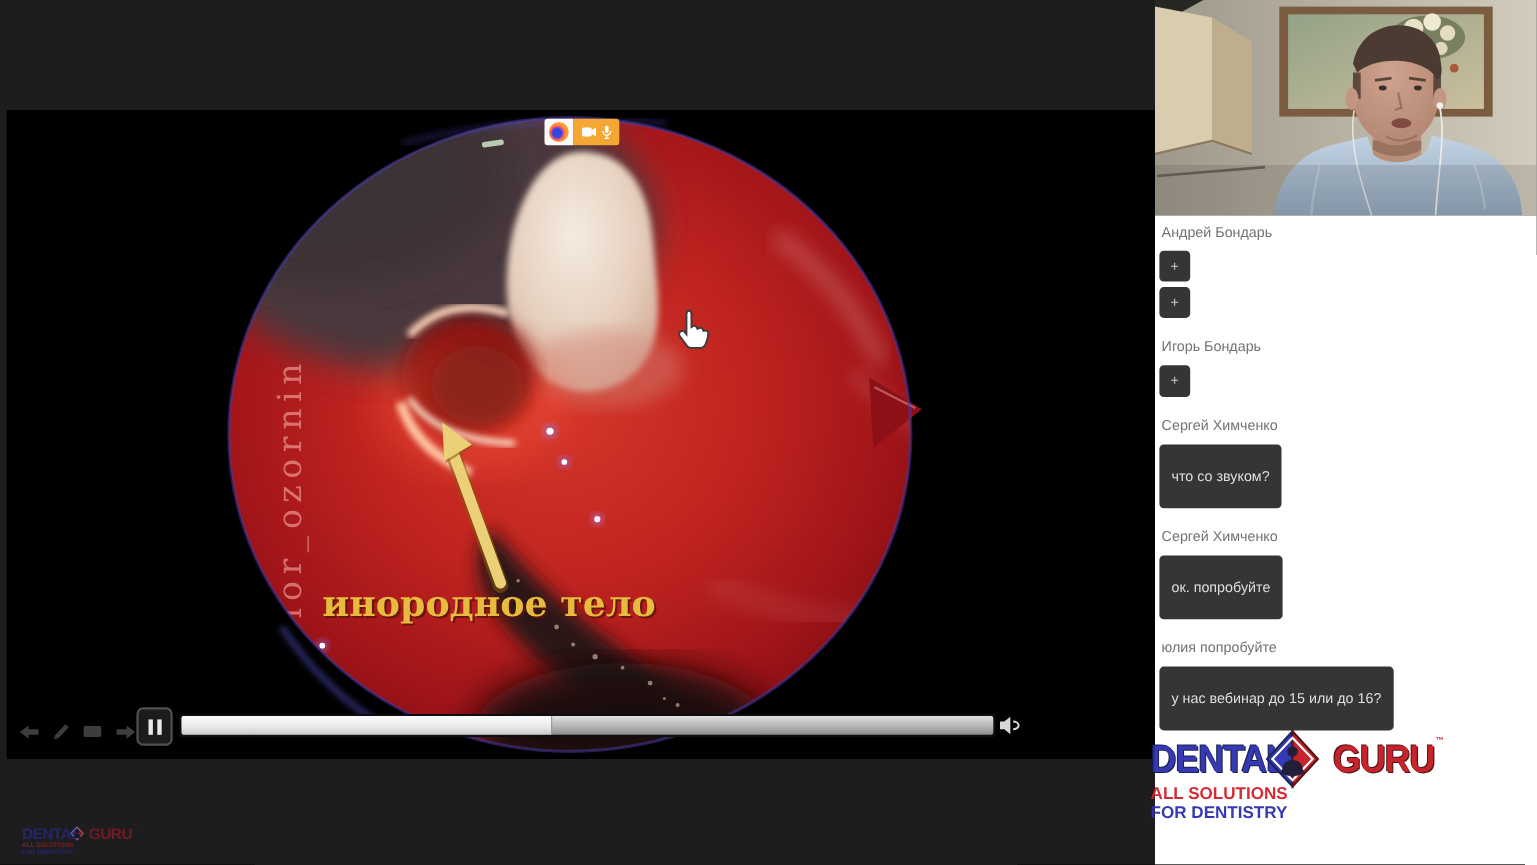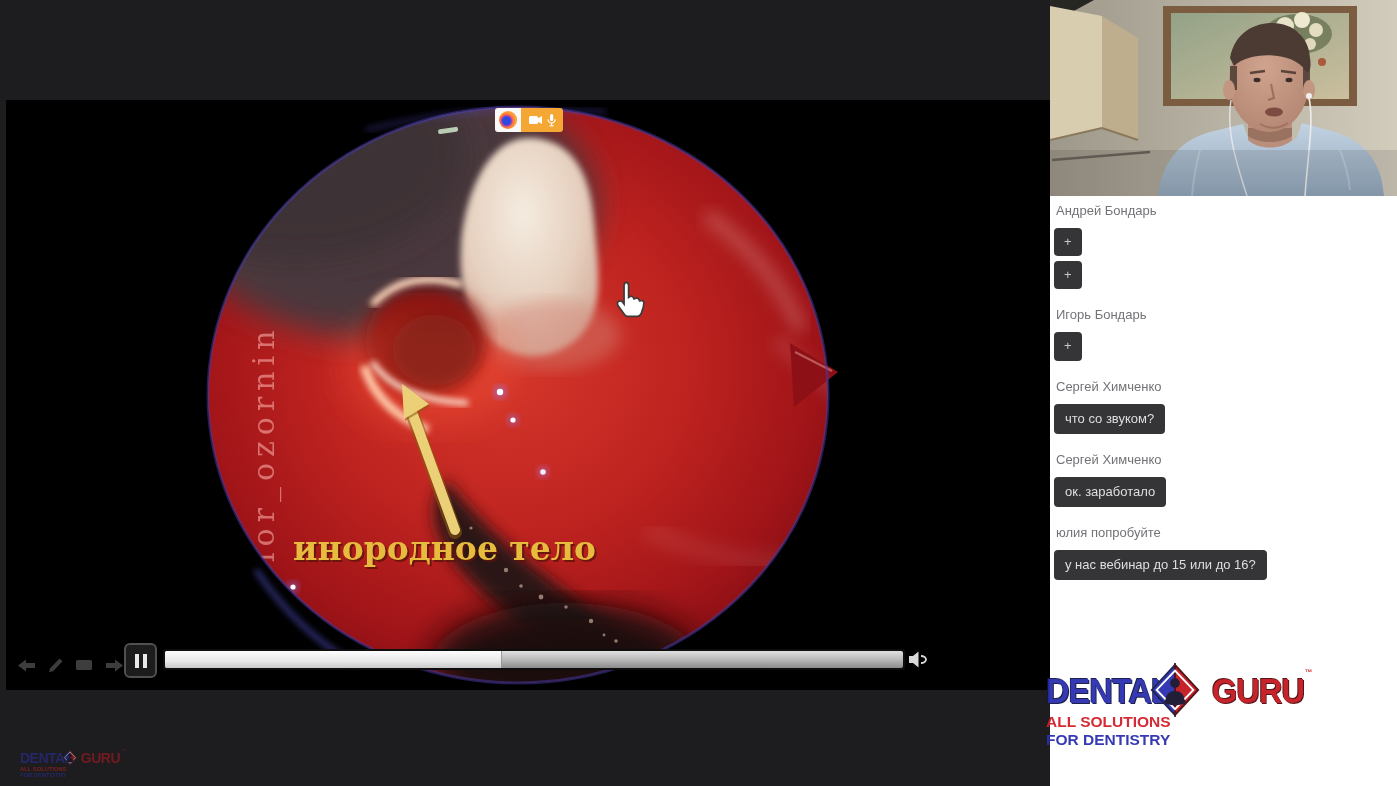--- a/index.html
+++ b/index.html
@@ -45,21 +45,21 @@
     border-right:1px solid #9a9a9a; }
   .volume { position:absolute; left:903px; top:551px; z-index:3; }
 
   
   .sidebar { position:absolute; left:1050px; top:0; width:349px; height:786px; background:#ffffff; }
   .webcam { position:relative; width:347px; height:196px; background:#8a8478; overflow:hidden; }
   .chat { padding-left:4px; }
   .chat-author { margin:18px 0 0 2px; font-size:13px; color:#737377; }
   .chat-author.first { margin-top:7px; }
   .chat-bubble { display:block; width:fit-content; max-width:240px; margin-top:10px;
-    background:#353538; border-radius:4px; padding:6px 11px;
+    background:#353538; border-radius:4px; padding:20px 11px;
     font-size:13px; line-height:1.4; color:#dfdfe1; }
   .chat-bubble + .chat-bubble { margin-top:5px; }
   .chat-bubble.plus { padding:5px 10px; color:#c9c9c9; }
   .chat-bubble .mention { font-weight:bold; }
   .chat-bubble.w-pavel { width:260px; max-width:260px; }
   .chat-bubble.w-last  { width:253px; max-width:253px; }
 
   
   .brand { position:absolute; }
   .brand-row1 { position:relative; display:flex; justify-content:space-between; align-items:center; }
@@ -328,21 +328,21 @@
     <div class="chat-bubble plus">+</div>
 
     <div class="chat-author">Игорь Бондарь</div>
     <div class="chat-bubble plus">+</div>
 
     <div class="chat-author">Сергей Химченко</div>
     <div class="chat-bubble">что со звуком?</div>
 
 
     <div class="chat-author">Сергей Химченко</div>
-    <div class="chat-bubble">ок. заработало</div>
+    <div class="chat-bubble">ок. попробуйте</div>
 
     <div class="chat-author">юлия попробуйте</div>
     <div class="chat-bubble">у нас вебинар до 15 или до 16?</div>
 
   </div>
 </div>
 
 <div class="brand brand-big">
   <div class="brand-row1">
     <span class="word-dental">DENTAL</span>

